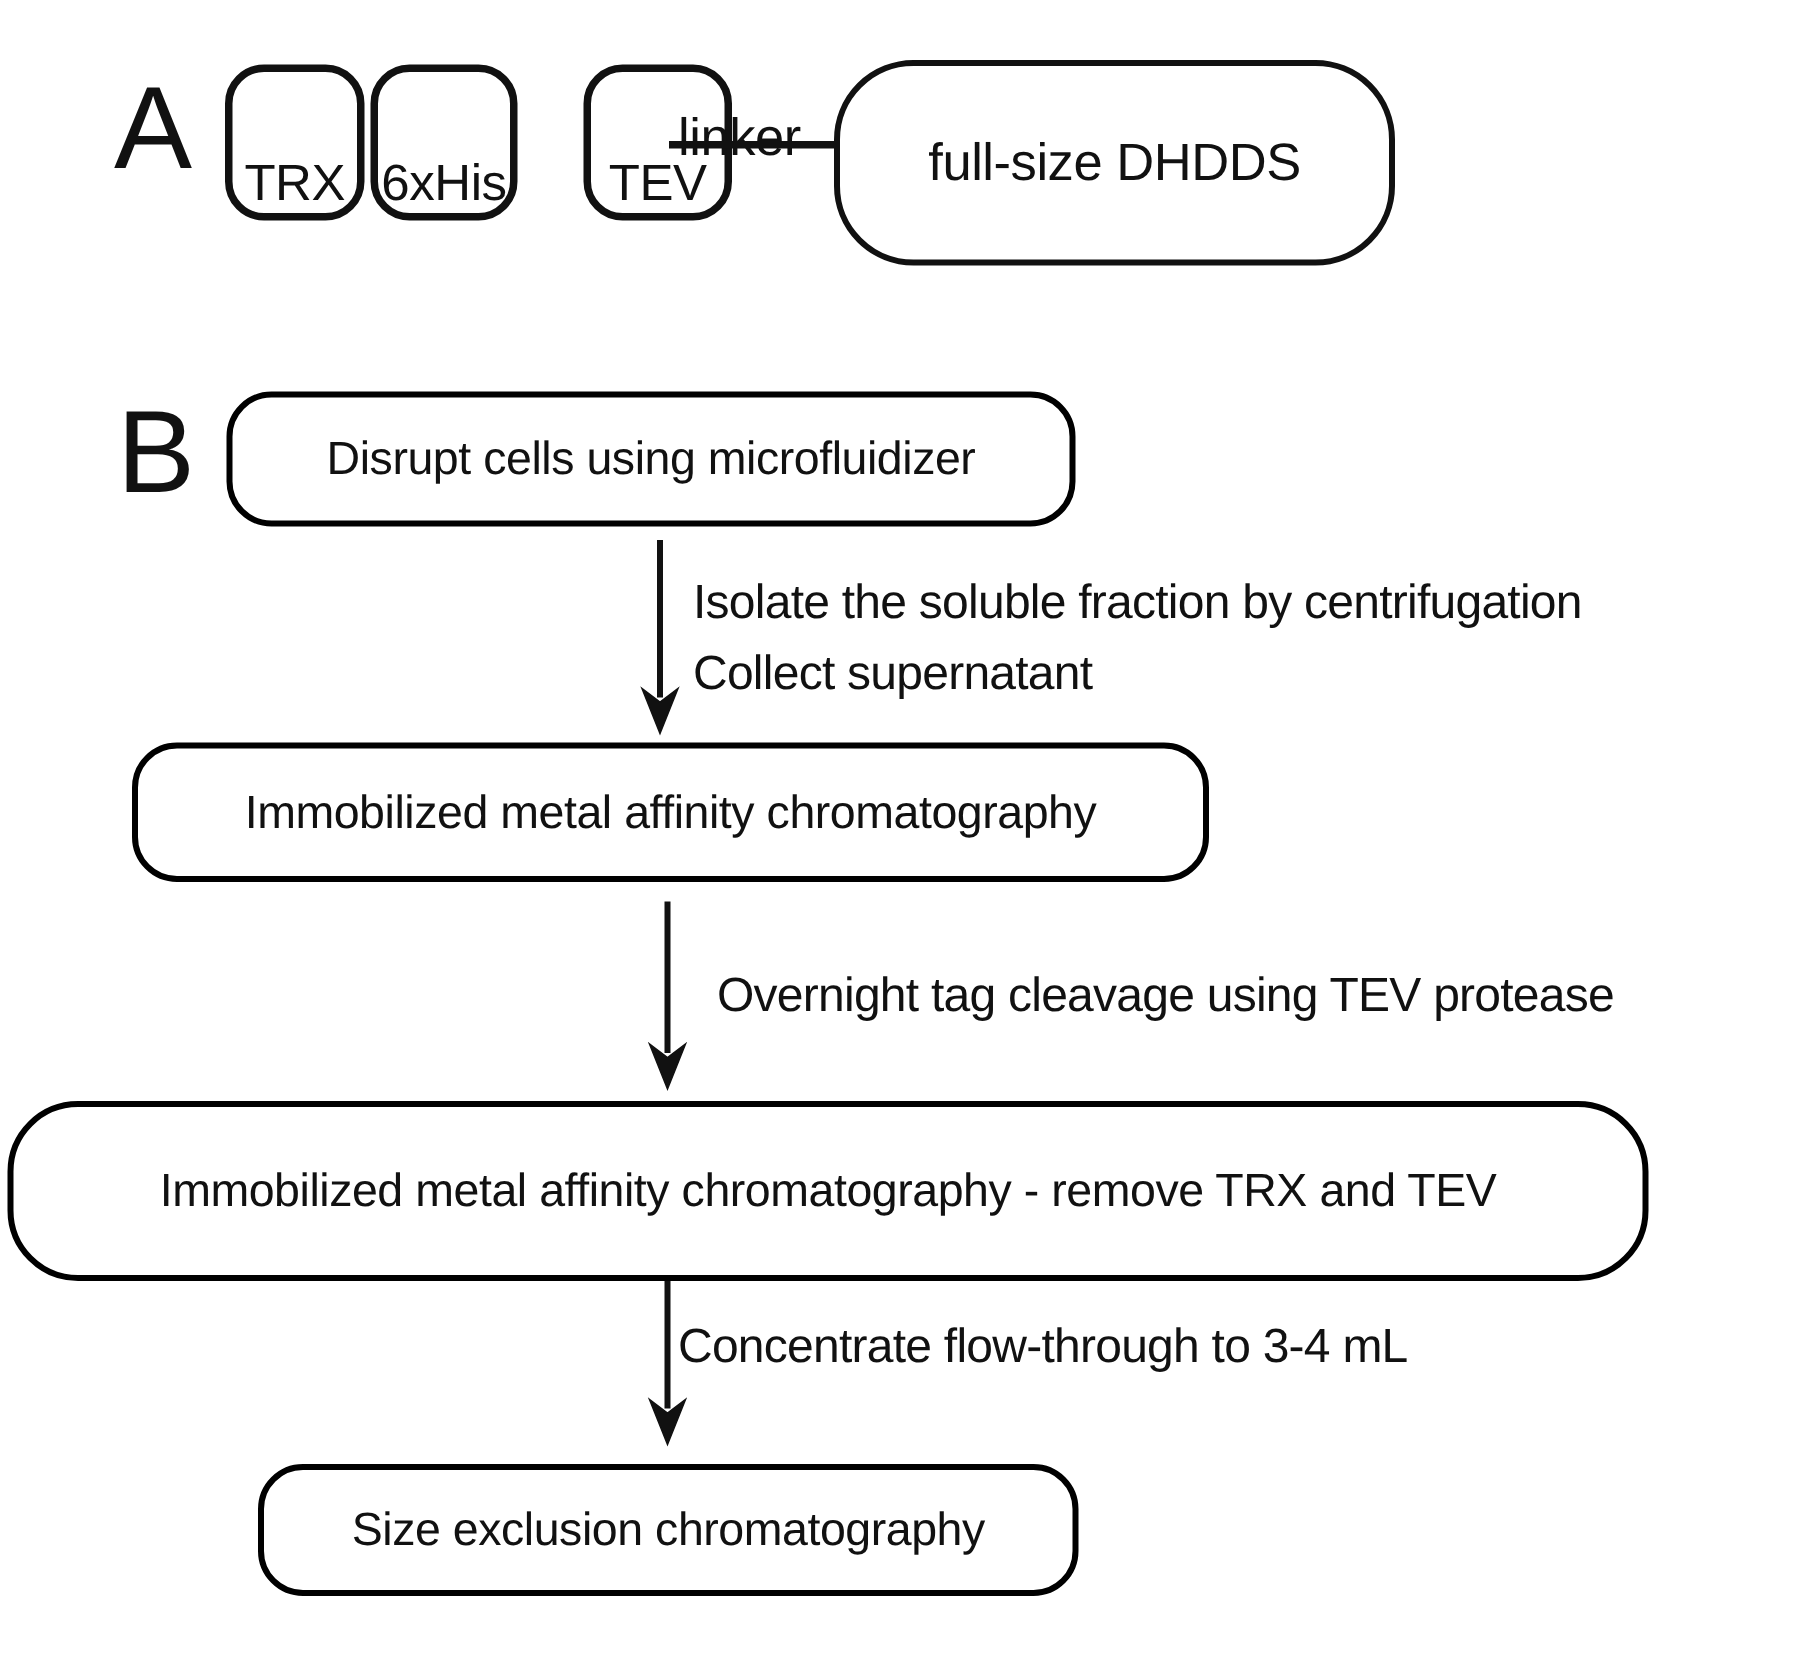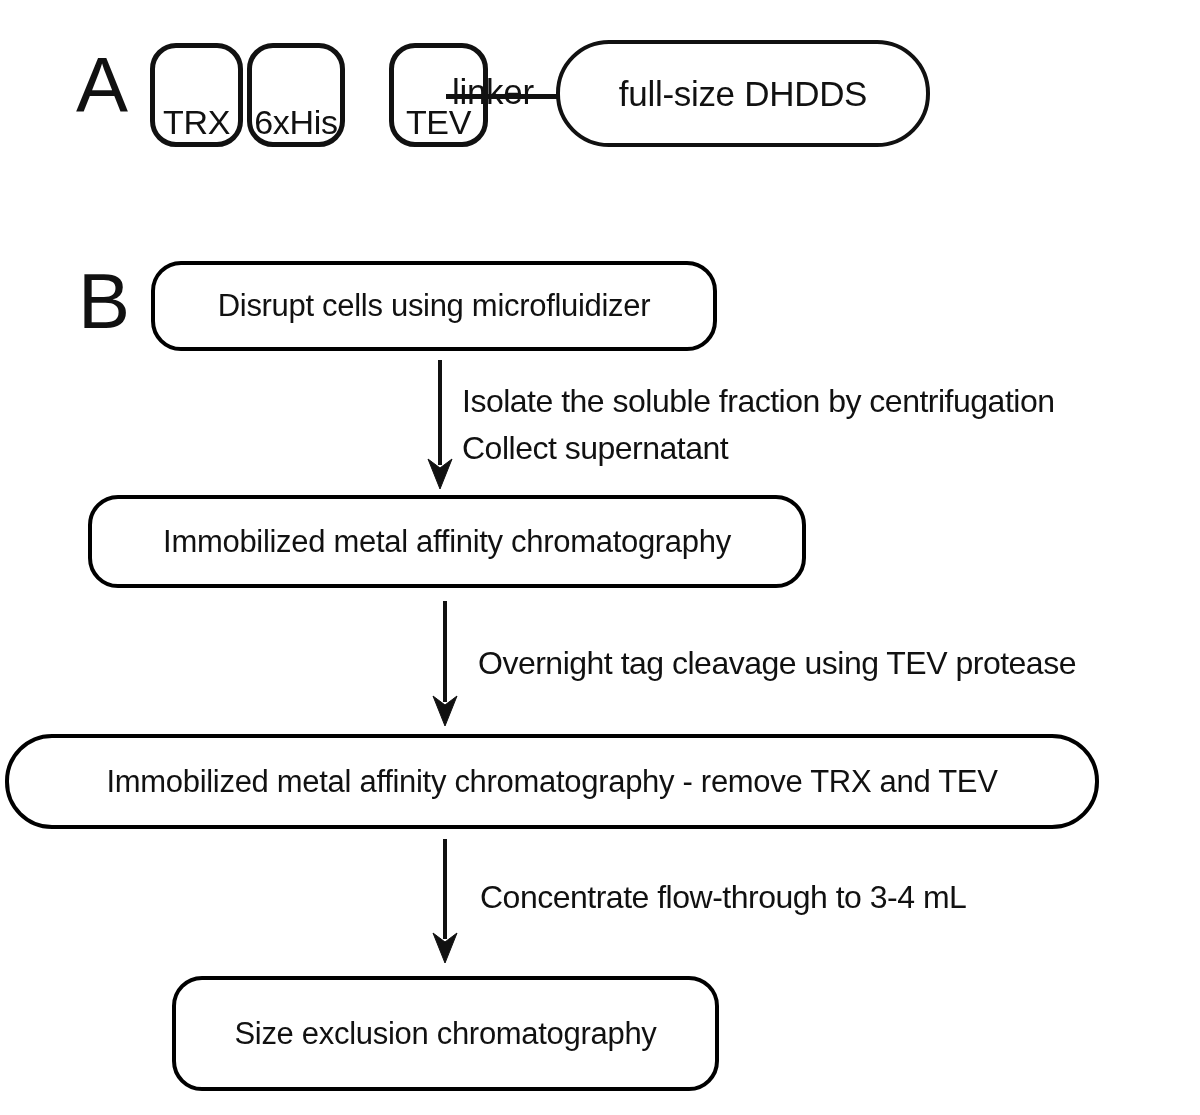--- a/index.html
+++ b/index.html
@@ -105,21 +105,21 @@
   </div>
 
   <div class="abs tag-box" style="left:349px; top:43px; width:99px; height:104px;margin-left:40px;">
     <span>TEV</span>
   </div>
 
   <div class="abs linker-text" style="left:452px; top:56px;">linker</div>
 
   <div class="abs linker-line" style="left:446px; top:94px; width:112px;"></div>
 
-  <div class="abs pill-box" style="left:556px; top:40px; width:374px; height:107px; border-radius:53px; font-size:35px; letter-spacing:-0.3px;">
+  <div class="abs pill-box" style="left:556px; top:40px; width:374px; height:137px; border-radius:53px; font-size:35px; letter-spacing:-0.3px;">
     <span>full-size DHDDS</span>
   </div>
 
   <div class="abs panel-letter" style="left:78px; top:262px;">B</div>
 
   <div class="abs flow-box" style="left:151px; top:261px; width:566px; height:90px;">
     <span>Disrupt cells using microfluidizer</span>
   </div>
 
   <div class="abs flow-label" style="left:462px; top:378px;">
@@ -128,25 +128,25 @@
   </div>
 
   <div class="abs flow-box" style="left:88px; top:495px; width:718px; height:93px;">
     <span>Immobilized metal affinity chromatography</span>
   </div>
 
   <div class="abs flow-label" style="left:478px; top:640px;">
     <div>Overnight tag cleavage using TEV protease</div>
   </div>
 
-  <div class="abs flow-box" style="left:5px; top:734px; width:1094px; height:95px; border-radius:47px;">
+  <div class="abs flow-box" style="left:5px; top:734px; width:1094px; height:120px; border-radius:47px;">
     <span>Immobilized metal affinity chromatography - remove TRX and TEV</span>
   </div>
 
-  <div class="abs flow-label" style="left:480px; top:874px;">
+  <div class="abs flow-label" style="left:452px; top:874px;">
     <div>Concentrate flow-through to 3-4 mL</div>
   </div>
 
-  <div class="abs flow-box" style="left:172px; top:976px; width:547px; height:115px;">
+  <div class="abs flow-box" style="left:172px; top:976px; width:547px; height:88px;">
     <span>Size exclusion chromatography</span>
   </div>
 
 </div>
 
 </body></html>

